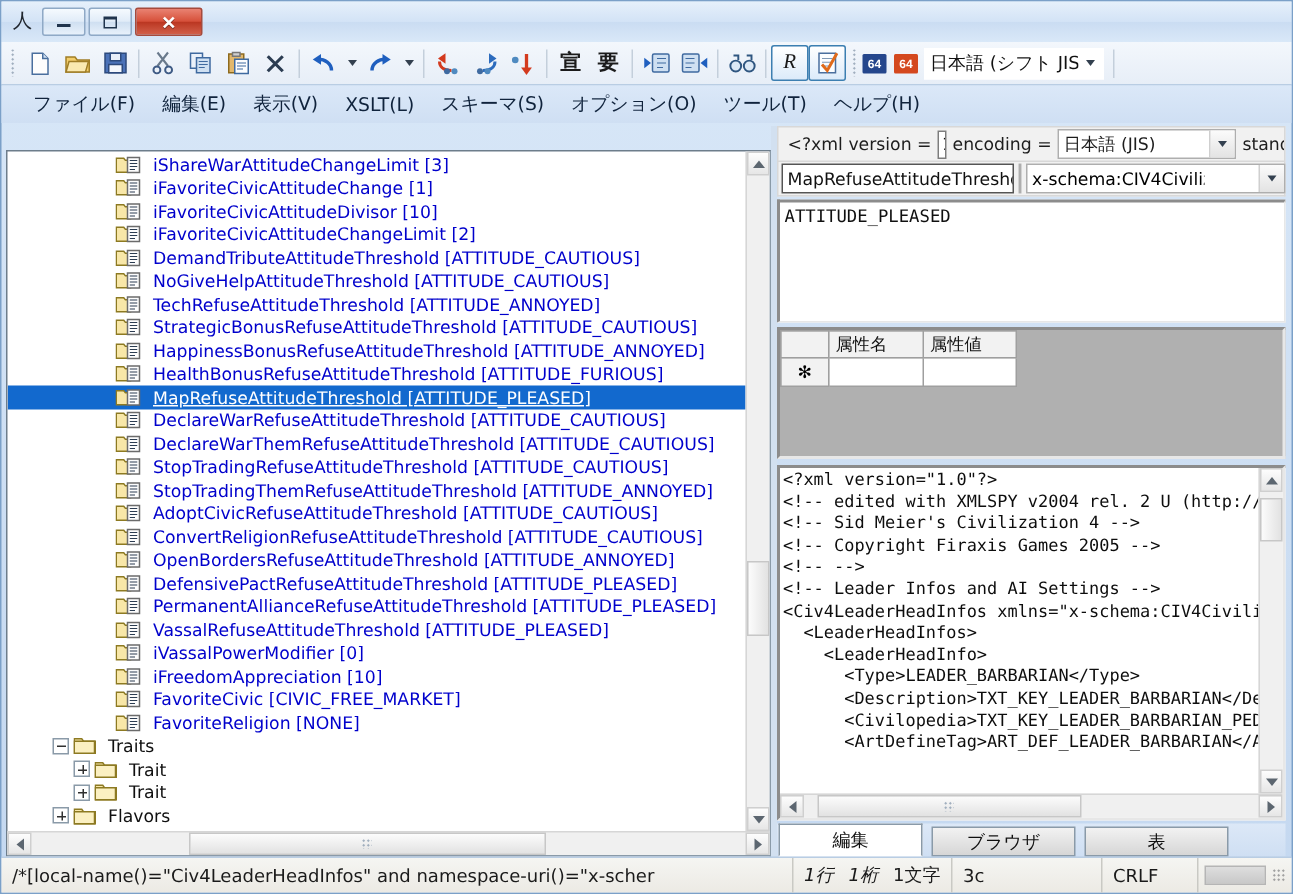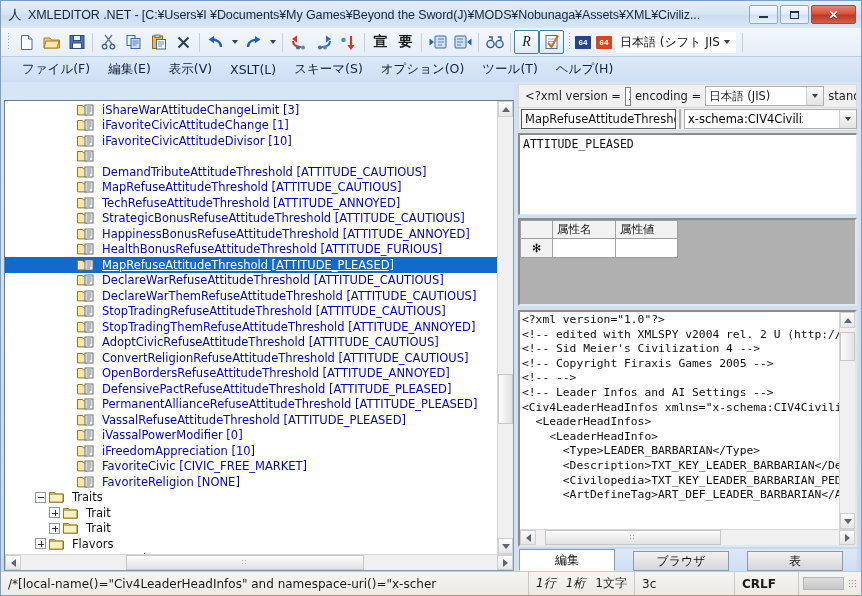--- a/index.html
+++ b/index.html
@@ -383,21 +383,21 @@
     background: linear-gradient(180deg,#dce8f7,#cfdff3);
     margin-top: 2px;
     padding-left: 1px;
   }
   .tab {
     height: 20px; min-width: 96px;
     display: flex; align-items: center; justify-content: center;
     font-family: "DejaVu Sans", sans-serif; font-size: 12px; color: #101010;
     border: 1px solid #8a9aa8;
     background: linear-gradient(180deg,#f2f2f2 0%,#d6d6d6 100%);
-    margin-right: 18px;
+    margin-right: 6px;
   }
   .tab.active {
     height: 22px;
     background: #fff;
     border-bottom-color: #fff;
     font-weight: normal;
   }
 
   
   #statusbar {
@@ -410,42 +410,41 @@
   .sb-cell {
     display: flex; align-items: center;
     padding: 0 7px;
     border-right: 1px solid #c9c9c4;
     white-space: nowrap; overflow: hidden;
   }
   #sb-xpath { flex: 1 1 auto; min-width: 0; }
   #sb-line   { flex: none; }
   #sb-3c     { flex: none; width: 100px; }
   #sb-enc    { flex: none; width: 106px; }
-  #sb-eol    { flex: none; width: 64px; font-weight: bold; }
+  #sb-eol    { flex: none; width: 64px; }
   #sb-resize { flex: none; width: 62px; border-right: none; display:flex; align-items:center; padding:0 4px; }
   #sb-resize .bar {
     flex: 1 1 auto; height: 13px;
     background: linear-gradient(180deg,#dedede,#c8c8c8);
     border: 1px solid #b5b5b5;
   }
   #sb-resize .dots {
     width: 9px; height: 9px; margin-left: 4px;
     background-image: radial-gradient(circle,#9a9a9a 38%,transparent 40%);
     background-size: 3px 3px;
   }
   .sb-sub { margin-right: 10px; font-style: italic; }
 </style>
 </head>
 <body>
 
 <div id="window">
 
   <div id="titlebar">
     <div id="app-icon">人</div>
-    <div id="title-text">XMLEDITOR .NET - [C:¥Users¥I       ¥Documents¥My Games¥Beyond the Sword(J)¥MODS¥Nobunaga¥Assets¥XML¥Civiliz...</div>
     <div class="win-btns">
       <div class="win-btn">
           <span class="min-glyph"></span>
         </div>
       <div class="win-btn">
           <span class="max-glyph"></span>
         </div>
       <div class="win-btn close">✕</div>
     </div>
   </div>
@@ -658,20 +657,21 @@
             <div class="node">
               <span class="indent" style="width: 56px;"></span>
               <span class="expander none"></span>
               <span style="flex: 0 0 auto; display: flex; align-items: center; margin-right: 4px;">
                 <svg class="ico" width="17" height="12" viewBox="0 0 17 12">
                   <path d="M0.5 1.5h5l1.1 1.4h3.4v8H0.5z" fill="#f8e7a8" stroke="#8d7a22"></path>
                   <rect x="8" y="1" width="8" height="10" fill="#fdfdfd" stroke="#6b6b6b"></rect>
                   <path d="M9.5 3h5M9.5 5h5M9.5 7h5M9.5 9h3.5" stroke="#2c3d52" stroke-width=".7"></path>
                 </svg>
               </span>
+              <span class="label">iFavoriteCivicAttitudeChangeLimit  [2]</span>
             </div>
             <div class="node">
               <span class="indent" style="width: 56px;"></span>
               <span class="expander none"></span>
               <span style="flex: 0 0 auto; display: flex; align-items: center; margin-right: 4px;">
                 <svg class="ico" width="17" height="12" viewBox="0 0 17 12">
                   <path d="M0.5 1.5h5l1.1 1.4h3.4v8H0.5z" fill="#f8e7a8" stroke="#8d7a22"></path>
                   <rect x="8" y="1" width="8" height="10" fill="#fdfdfd" stroke="#6b6b6b"></rect>
                   <path d="M9.5 3h5M9.5 5h5M9.5 7h5M9.5 9h3.5" stroke="#2c3d52" stroke-width=".7"></path>
                 </svg>
@@ -681,21 +681,21 @@
             <div class="node">
               <span class="indent" style="width: 56px;"></span>
               <span class="expander none"></span>
               <span style="flex: 0 0 auto; display: flex; align-items: center; margin-right: 4px;">
                 <svg class="ico" width="17" height="12" viewBox="0 0 17 12">
                   <path d="M0.5 1.5h5l1.1 1.4h3.4v8H0.5z" fill="#f8e7a8" stroke="#8d7a22"></path>
                   <rect x="8" y="1" width="8" height="10" fill="#fdfdfd" stroke="#6b6b6b"></rect>
                   <path d="M9.5 3h5M9.5 5h5M9.5 7h5M9.5 9h3.5" stroke="#2c3d52" stroke-width=".7"></path>
                 </svg>
               </span>
-              <span class="label">MapRefuseAttitudeThreshold  [ATTITUDE_CAUTIOUS]</span>
+              <span class="label">NoGiveHelpAttitudeThreshold  [ATTITUDE_CAUTIOUS]</span>
             </div>
             <div class="node">
               <span class="indent" style="width: 56px;"></span>
               <span class="expander none"></span>
               <span style="flex: 0 0 auto; display: flex; align-items: center; margin-right: 4px;">
                 <svg class="ico" width="17" height="12" viewBox="0 0 17 12">
                   <path d="M0.5 1.5h5l1.1 1.4h3.4v8H0.5z" fill="#f8e7a8" stroke="#8d7a22"></path>
                   <rect x="8" y="1" width="8" height="10" fill="#fdfdfd" stroke="#6b6b6b"></rect>
                   <path d="M9.5 3h5M9.5 5h5M9.5 7h5M9.5 9h3.5" stroke="#2c3d52" stroke-width=".7"></path>
                 </svg>

